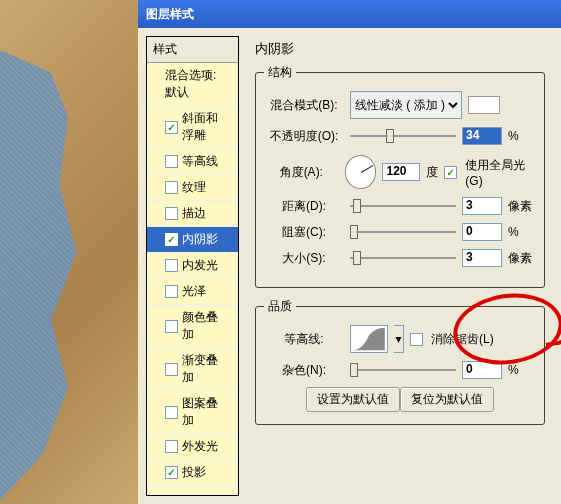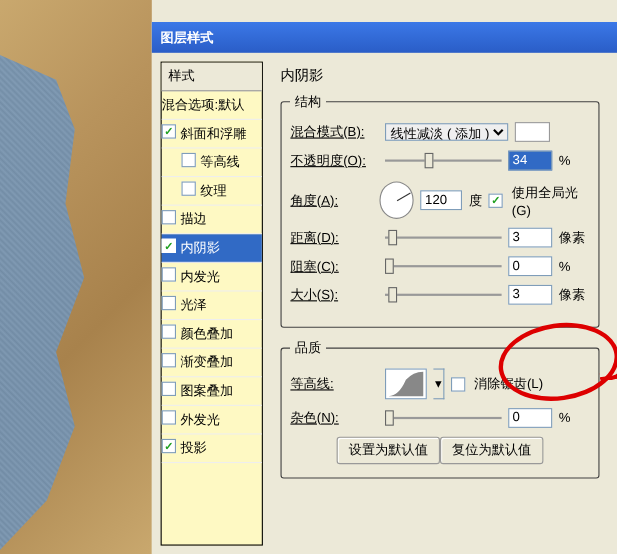--- a/index.html
+++ b/index.html
@@ -1,43 +1,43 @@
 <!DOCTYPE html>
 <html><head>
 <meta charset="utf-8">
 <style>
 * { box-sizing: border-box; margin: 0; padding: 0; font-family: "Microsoft YaHei", SimSun, Arial, sans-serif; font-size: 12px; }
 body { background: #ece9d8; overflow: hidden; width: 561px; height: 504px; position: relative; }
 .preview { position: absolute; left: 0; top: 0; width: 138px; height: 504px; background: linear-gradient(135deg, #c9a86e 0%, #b8935c 30%, #a8824c 60%, #c9a86e 100%); }
 .preview::after { content: ""; position: absolute; left: 0; top: 50px; width: 85px; height: 450px; background: repeating-linear-gradient(45deg, #6b8cae 0px, #7a9bbd 2px, #6b8cae 4px); clip-path: polygon(0 0, 60% 5%, 80% 15%, 70% 30%, 90% 45%, 60% 60%, 80% 75%, 50% 90%, 0 100%); opacity: 0.9; }
-.dialog { position: absolute; left: 138px; top: 0; right: 0; bottom: 0; background: #ece9d8; margin-top: 20px; }
+.dialog { position: absolute; left: 138px; top: 0; right: 0; bottom: 0; background: #ece9d8; }
 .titlebar { height: 28px; background: linear-gradient(#3b78e7, #2a5dc7); color: #fff; display: flex; align-items: center; padding: 0 8px; font-size: 13px; font-weight: bold; }
 .titlebar .watermark { margin-left: auto; opacity: 0.5; font-size: 11px; font-weight: normal; }
 .content { display: flex; padding: 8px; gap: 8px; height: calc(100% - 28px); }
 .styles-panel { width: 93px; border: 1px solid #000000; background: #fef9c3; }
 .styles-header { background: #ece9d8; padding: 4px 6px; border-bottom: 1px solid #999; }
 .styles-list { }
-.style-item { padding: 4px 0; display: flex; align-items: flex-start; gap: 4px; cursor: pointer; border-bottom: 1px solid #eee; }
+.style-item { padding: 4px 18px; display: flex; align-items: center; gap: 4px; cursor: pointer; border-bottom: 1px solid #eee; }
 .style-item.selected { background: #316ac5; color: #fff; }
 .style-item.noclick { cursor: default; }
 .chk { width: 13px; height: 13px; border: 1px solid #7f9db9; background: #fff; display: inline-flex; align-items: center; justify-content: center; font-size: 10px; color: #21a121; font-weight: bold; flex-shrink: 0; }
 .chk.checked::before { content: "✓"; }
 .chk.sel { border-color: #fff; }
 .settings { flex: 1; padding: 4px 8px; }
 .panel-title { font-size: 13px; margin-bottom: 6px; }
 fieldset { border: 1px solid #404040; border-radius: 3px; padding: 10px 8px 12px; margin-bottom: 10px; }
 legend { padding: 0 4px; }
 .row { display: flex; align-items: center; margin-bottom: 8px; gap: 6px; }
-.lbl { width: 80px; text-align: left; text-decoration: underline; }
-select { font-size: 12px; border: 1px solid #7f9db9; height: 16px; }
+.lbl { width: 80px; text-align: center; }
+select { font-size: 12px; border: 1px solid #7f9db9; height: 28px; }
 .swatch { width: 32px; height: 18px; border: 1px solid #999; background: #fff; }
 .slider { flex: 1; height: 18px; position: relative; min-width: 80px; max-width: 130px; }
 .slider::before { content: ""; position: absolute; left: 0; right: 0; top: 8px; height: 2px; background: #999; }
 .slider-thumb { position: absolute; top: 2px; width: 8px; height: 14px; background: #ece9d8; border: 1px solid #666; }
-.num { width: 40px; height: 18px; border: 1px solid #7f9db9; padding: 0 3px; text-align: left; background: #fff; }
+.num { width: 40px; height: 18px; border: 1px solid #7f9db9; padding: 0 3px; text-align: left; background: #fff; font-weight: bold; }
 .num.hl { background: #316ac5; color: #fff; }
 .unit { width: 28px; }
 .angle-dial { width: 34px; height: 34px; border: 1px solid #888; border-radius: 50%; background: #fff; position: relative; }
 .angle-dial::after { content: ""; position: absolute; left: 50%; top: 50%; width: 14px; height: 1px; background: #333; transform-origin: left; transform: rotate(-30deg); }
 .contour-thumb { width: 38px; height: 28px; border: 1px solid #7f9db9; background: #fff; display: inline-flex; align-items: flex-end; justify-content: center; position: relative; }
 .contour-thumb svg { width: 100%; height: 100%; }
 .dd { width: 10px; height: 28px; border: 1px solid #7f9db9; border-left: none; display: inline-flex; align-items: center; justify-content: center; background: #ece9d8; }
 .btn { background: #ece9d8; border: 1px solid #999; border-radius: 3px; padding: 3px 10px; box-shadow: 1px 1px 0 #fff inset; }
 .btns { display: flex; justify-content: center; margin-top: 6px; }
 .circle-mark { position: absolute; border: 4px solid #d00; border-radius: 50%; width: 110px; height: 70px; left: 453px; top: 294px; pointer-events: none; transform: rotate(-8deg); }

